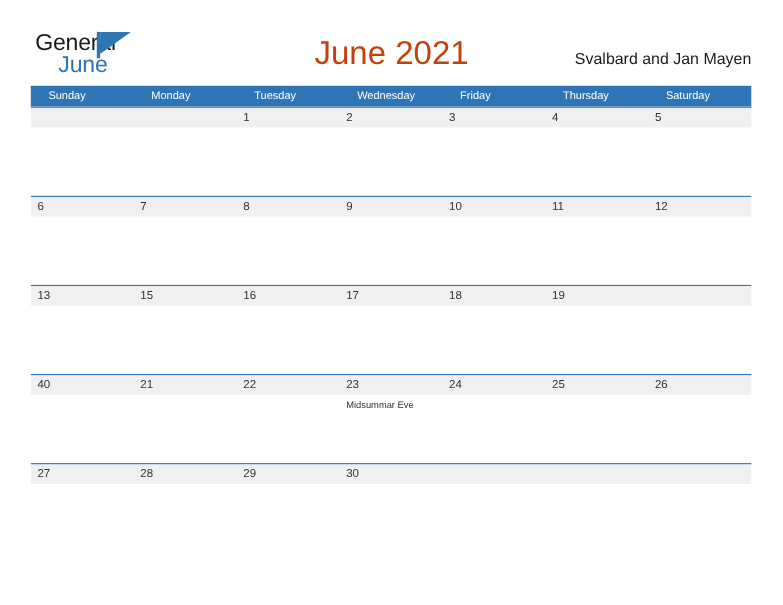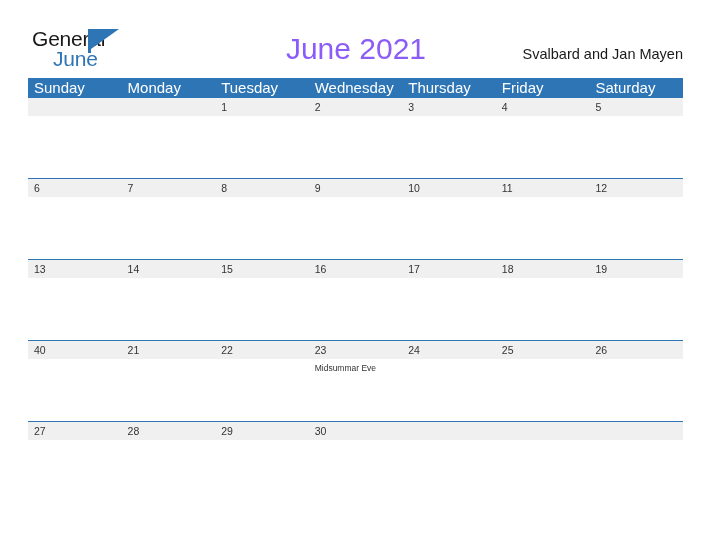--- a/index.html
+++ b/index.html
@@ -75,21 +75,21 @@
     border-bottom: 20px solid transparent;
   }
 
   .calendar-title {
     position: absolute;
     left: 0;
     right: 0;
     top: 32px;
     text-align: center;
     font-size: 30px;
-    color: #8b5cf6;
+    color: #c2410c;
     font-weight: normal;
     margin: 0;
     font-family: "Liberation Sans", sans-serif;
   }
 
   .calendar-subtitle {
     position: absolute;
     right: 29px;
     top: 46px;
     font-size: 14.5px;
@@ -107,23 +107,23 @@
 
   .weekday-row {
     display: flex;
     background: #2e75b6;
     height: 19px;
   }
   .weekday-cell {
     width: 93.57px;
     flex: 0 0 93.57px;
     color: #ffffff;
-    font-size: 15px;
+    font-size: 10px;
     line-height: 19px;
-    padding-left: 6px;
+    padding-left: 16px;
     box-sizing: border-box;
     font-family: "Liberation Sans", sans-serif;
   }
 
   .week-row {
     position: relative;
     height: 81px;
   }
   .week-row.last {
     height: 81px;
@@ -191,22 +191,22 @@
 
 </div>
 
 <div class="calendar">
 
   <div class="weekday-row">
     <div class="weekday-cell">Sunday</div>
     <div class="weekday-cell">Monday</div>
     <div class="weekday-cell">Tuesday</div>
     <div class="weekday-cell">Wednesday</div>
+    <div class="weekday-cell">Friday</div>
     <div class="weekday-cell">Thursday</div>
-    <div class="weekday-cell">Friday</div>
     <div class="weekday-cell">Saturday</div>
   </div>
 
   <div class="week-row">
     <div class="date-band">
       <div class="date-cell"></div>
       <div class="date-cell"></div>
       <div class="date-cell">1</div>
       <div class="date-cell">2</div>
       <div class="date-cell">3</div>
@@ -241,21 +241,20 @@
       <div class="event-cell"></div>
       <div class="event-cell"></div>
       <div class="event-cell"></div>
       <div class="event-cell"></div>
     </div>
   </div>
 
   <div class="week-row">
     <div class="date-band">
       <div class="date-cell">13</div>
-      <div class="date-cell">14</div>
       <div class="date-cell">15</div>
       <div class="date-cell">16</div>
       <div class="date-cell">17</div>
       <div class="date-cell">18</div>
       <div class="date-cell">19</div>
     </div>
     <div class="events-band">
       <div class="event-cell"></div>
       <div class="event-cell"></div>
       <div class="event-cell"></div>

